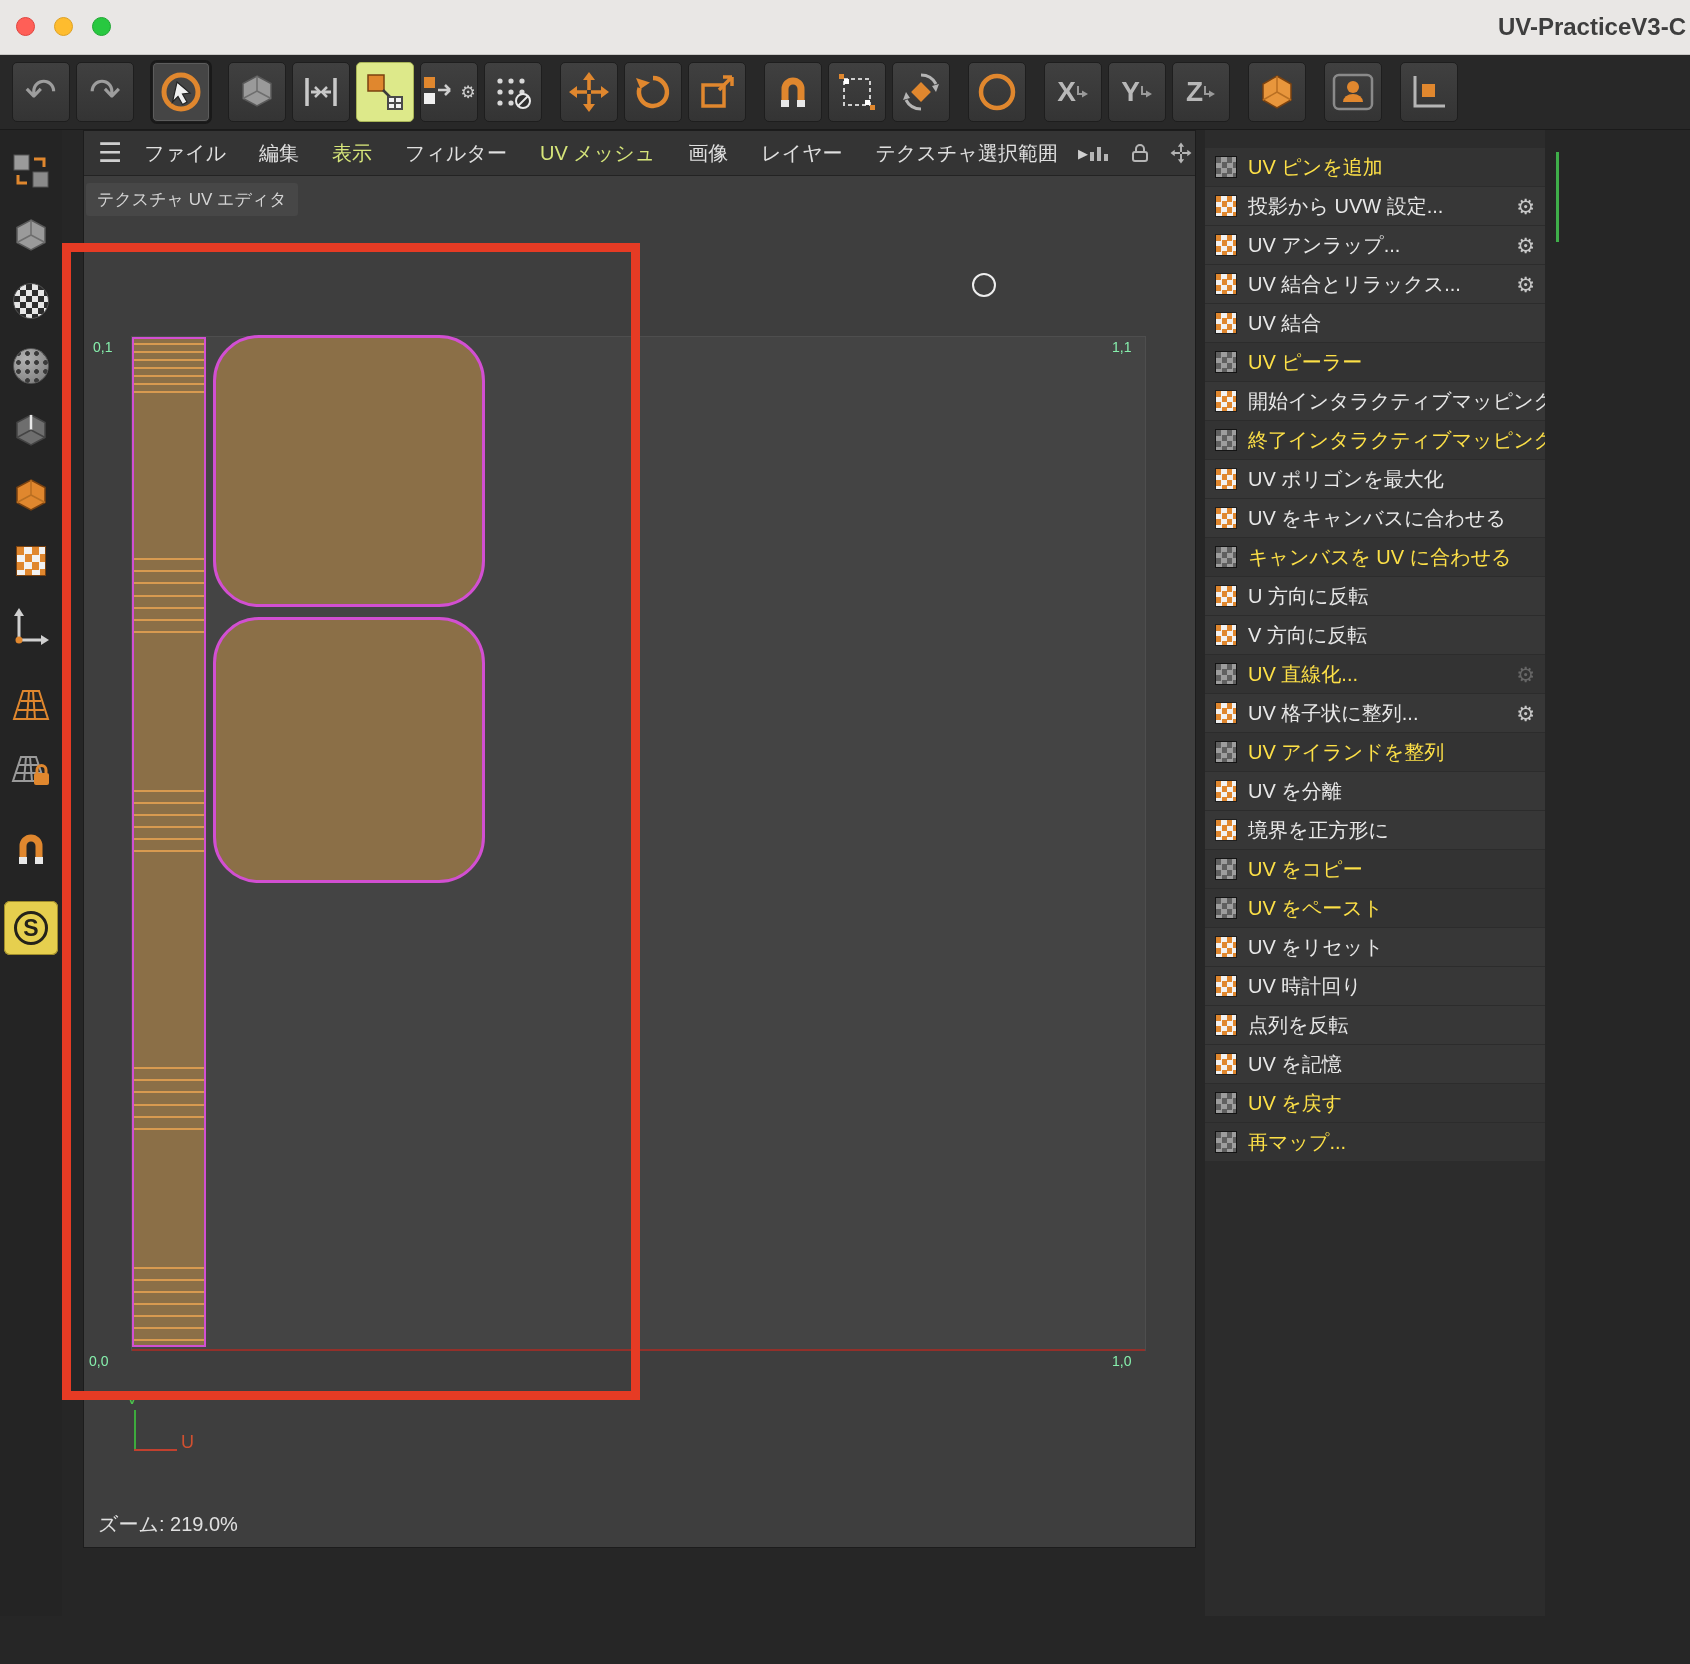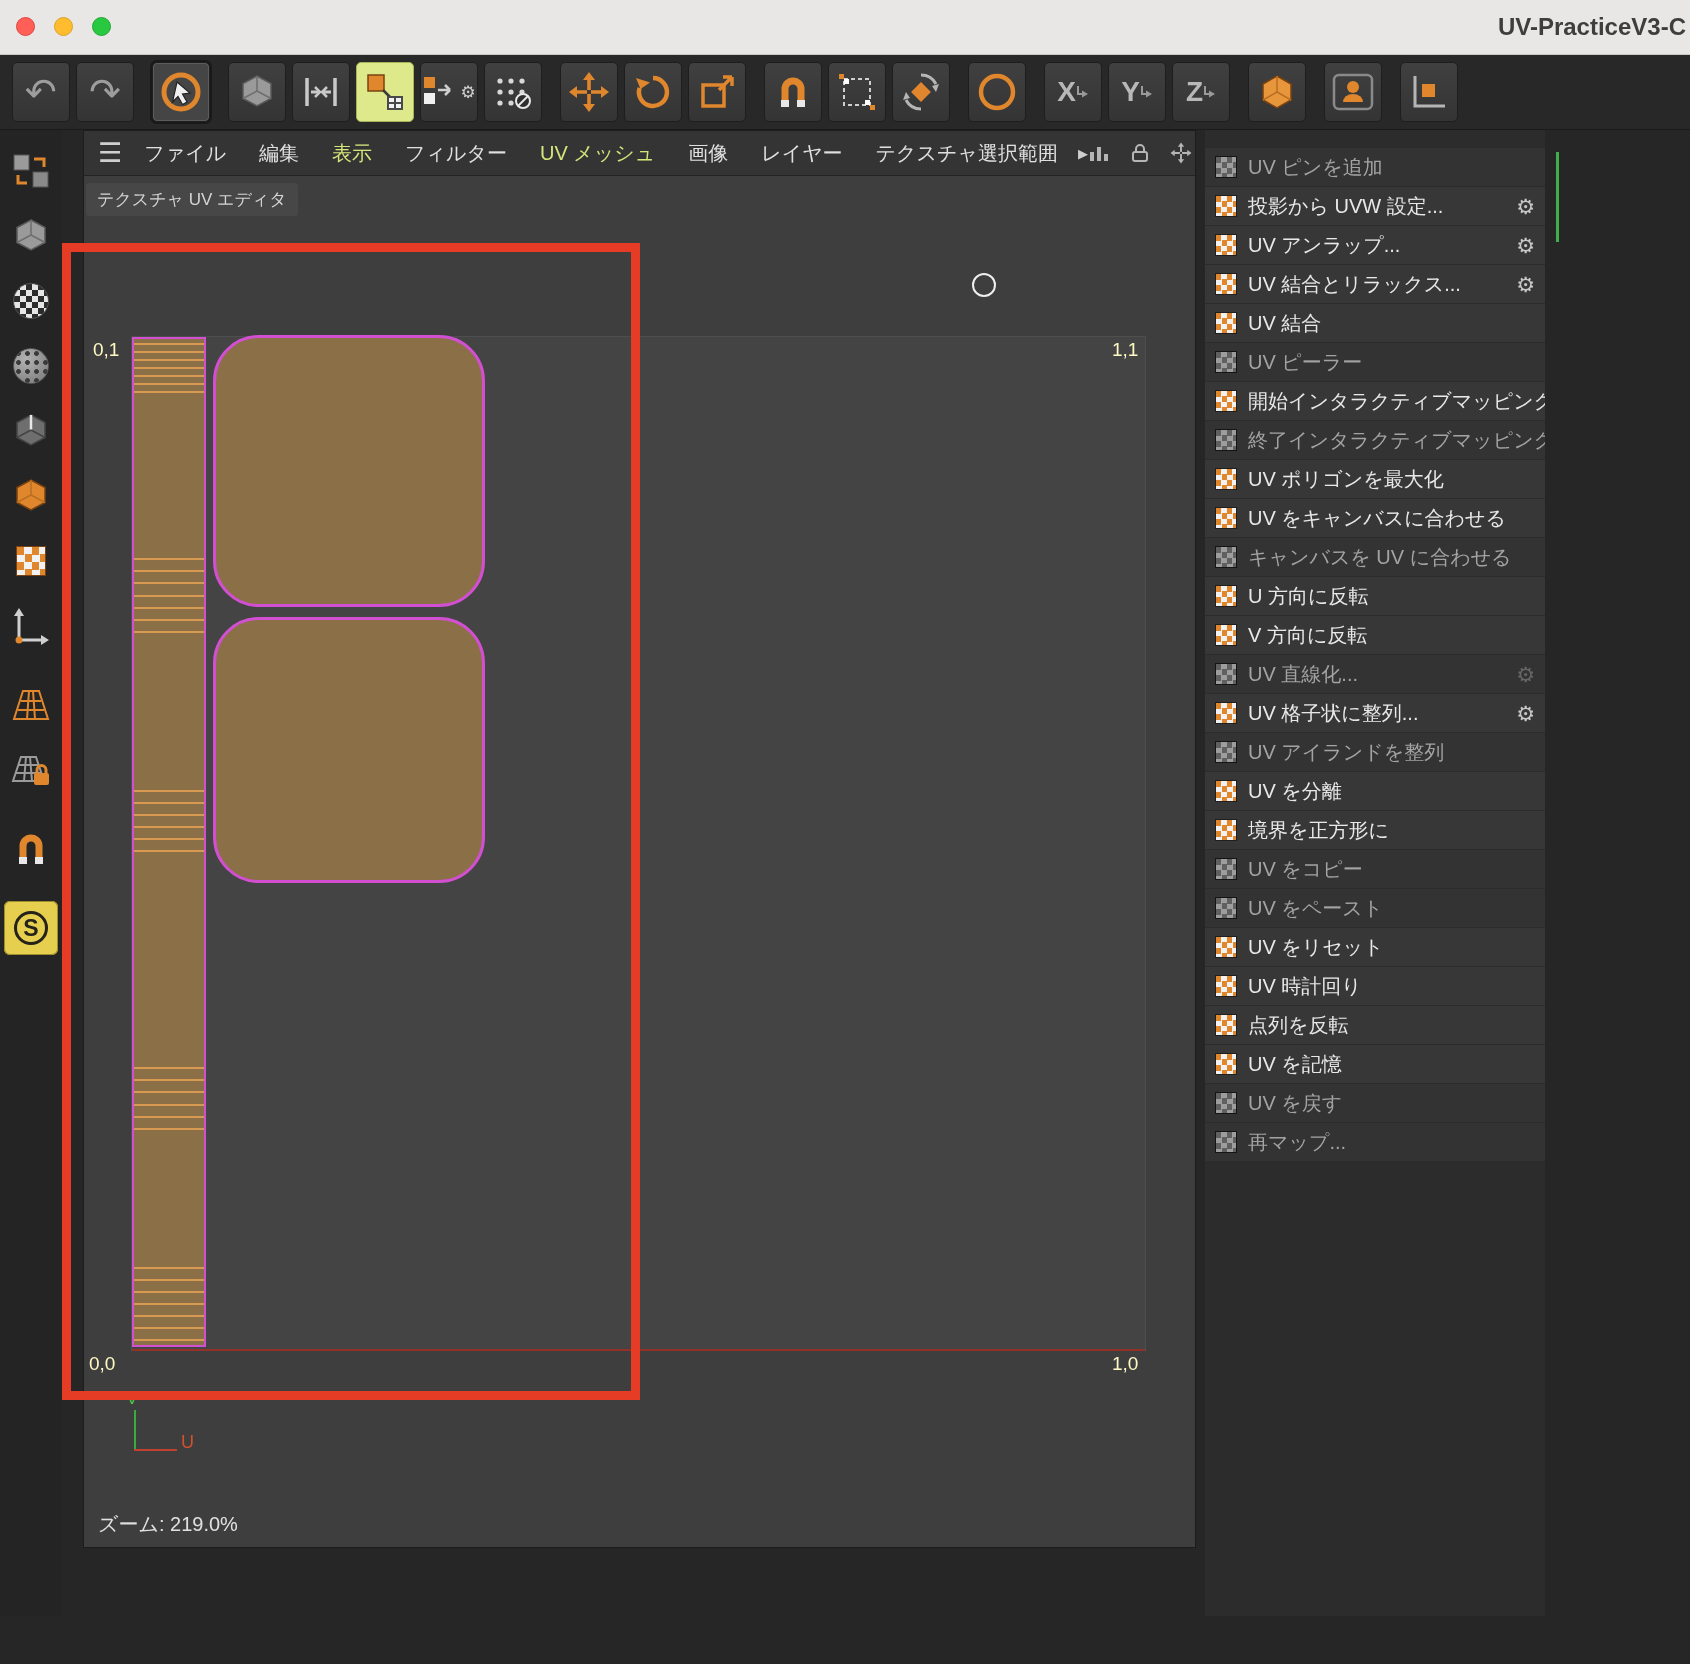--- a/index.html
+++ b/index.html
@@ -47,21 +47,21 @@
   .menu-item{color:#e0e0e0;font-size:20px;white-space:nowrap;}
   .menu-item.hl{color:#d6e57a;}
   .menu-arrow{color:#cfcfcf;font-size:13px;margin-left:20px;}
   .menubar-icons{margin-left:auto;display:flex;gap:20px;align-items:center;}
   .mb-ic{display:flex;align-items:center;}
 
   .canvas{position:absolute;left:0;top:45px;width:1111px;height:1371px;background:#3e3e3e;overflow:hidden;}
   .tab{position:absolute;left:2px;top:7px;background:#474747;color:#d5d5d5;font-size:17px;padding:5px 11px;border-radius:3px;}
   .uv-rect{position:absolute;left:47px;top:160px;width:1015px;height:1015px;background:#444444;border:1px solid #4e4e4e;}
   .uv-redline{position:absolute;left:0;bottom:-1px;width:100%;height:2px;background:#93302a;}
-  .corner{position:absolute;color:#fef9c3;font-size:19px;}
+  .corner{position:absolute;color:#86efac;font-size:14px;}
   .c-tl{left:9px;top:163px;}
   .c-tr{left:1028px;top:163px;}
   .c-bl{left:5px;top:1177px;}
   .c-br{left:1028px;top:1177px;}
 
   .island{position:absolute;background:#8b6f47;border:2px solid #d24fd2;}
   .strip{left:48px;top:161px;width:74px;height:1010px;overflow:hidden;}
   .strip .edge{position:absolute;left:0;width:100%;height:2px;background:#d89a50;}
   .sq1{left:129px;top:159px;width:272px;height:272px;border-radius:46px;border-width:3px;}
   .sq2{left:129px;top:441px;width:272px;height:266px;border-radius:46px;border-width:3px;}
@@ -72,21 +72,21 @@
   .u-label{position:absolute;left:97px;top:1256px;color:#d05030;font-size:18px;}
   .status{position:absolute;left:14px;top:1335px;color:#e0e0e0;font-size:20px;}
 
   
   .right-panel{position:absolute;left:1205px;top:130px;width:340px;bottom:0;background:#2c2c2c;padding-top:18px;}
   .rp-row{height:38px;margin-bottom:1px;display:flex;align-items:center;padding:0 10px;background:#373737;}
   .rp-row.disabled{background:#333333;}
   .rp-icon{width:22px;height:22px;flex:0 0 22px;background:repeating-conic-gradient(#f2f2f2 0 90deg,#e0872e 0 180deg) 0 0/11px 11px;border:1px solid #1f1f1f;margin-right:11px;}
   .rp-row.disabled .rp-icon{filter:grayscale(1) brightness(.65);}
   .rp-label{font-size:20px;color:#e8e8e8;white-space:nowrap;}
-  .rp-row.disabled .rp-label{color:#a3a3a3;}
+  .rp-row.disabled .rp-label{color:#fde047;}
   .rp-gear{margin-left:auto;color:#c8c8c8;font-size:21px;line-height:1;}
   .rp-row.disabled .rp-gear{color:#666;}
 
   .far-right{position:absolute;left:1545px;right:0;top:130px;bottom:0;background:#262626;}
   .green-sliver{position:absolute;left:11px;top:22px;width:3px;height:90px;background:#3fae4a;}
 
   
   .marquee{position:absolute;left:62px;top:243px;width:578px;height:1157px;border:9px solid #e63b24;z-index:50;}
   .cursor-circle{position:absolute;left:972px;top:273px;width:24px;height:24px;border:2.5px solid #eeeeee;border-radius:50%;z-index:60;}
 </style>

